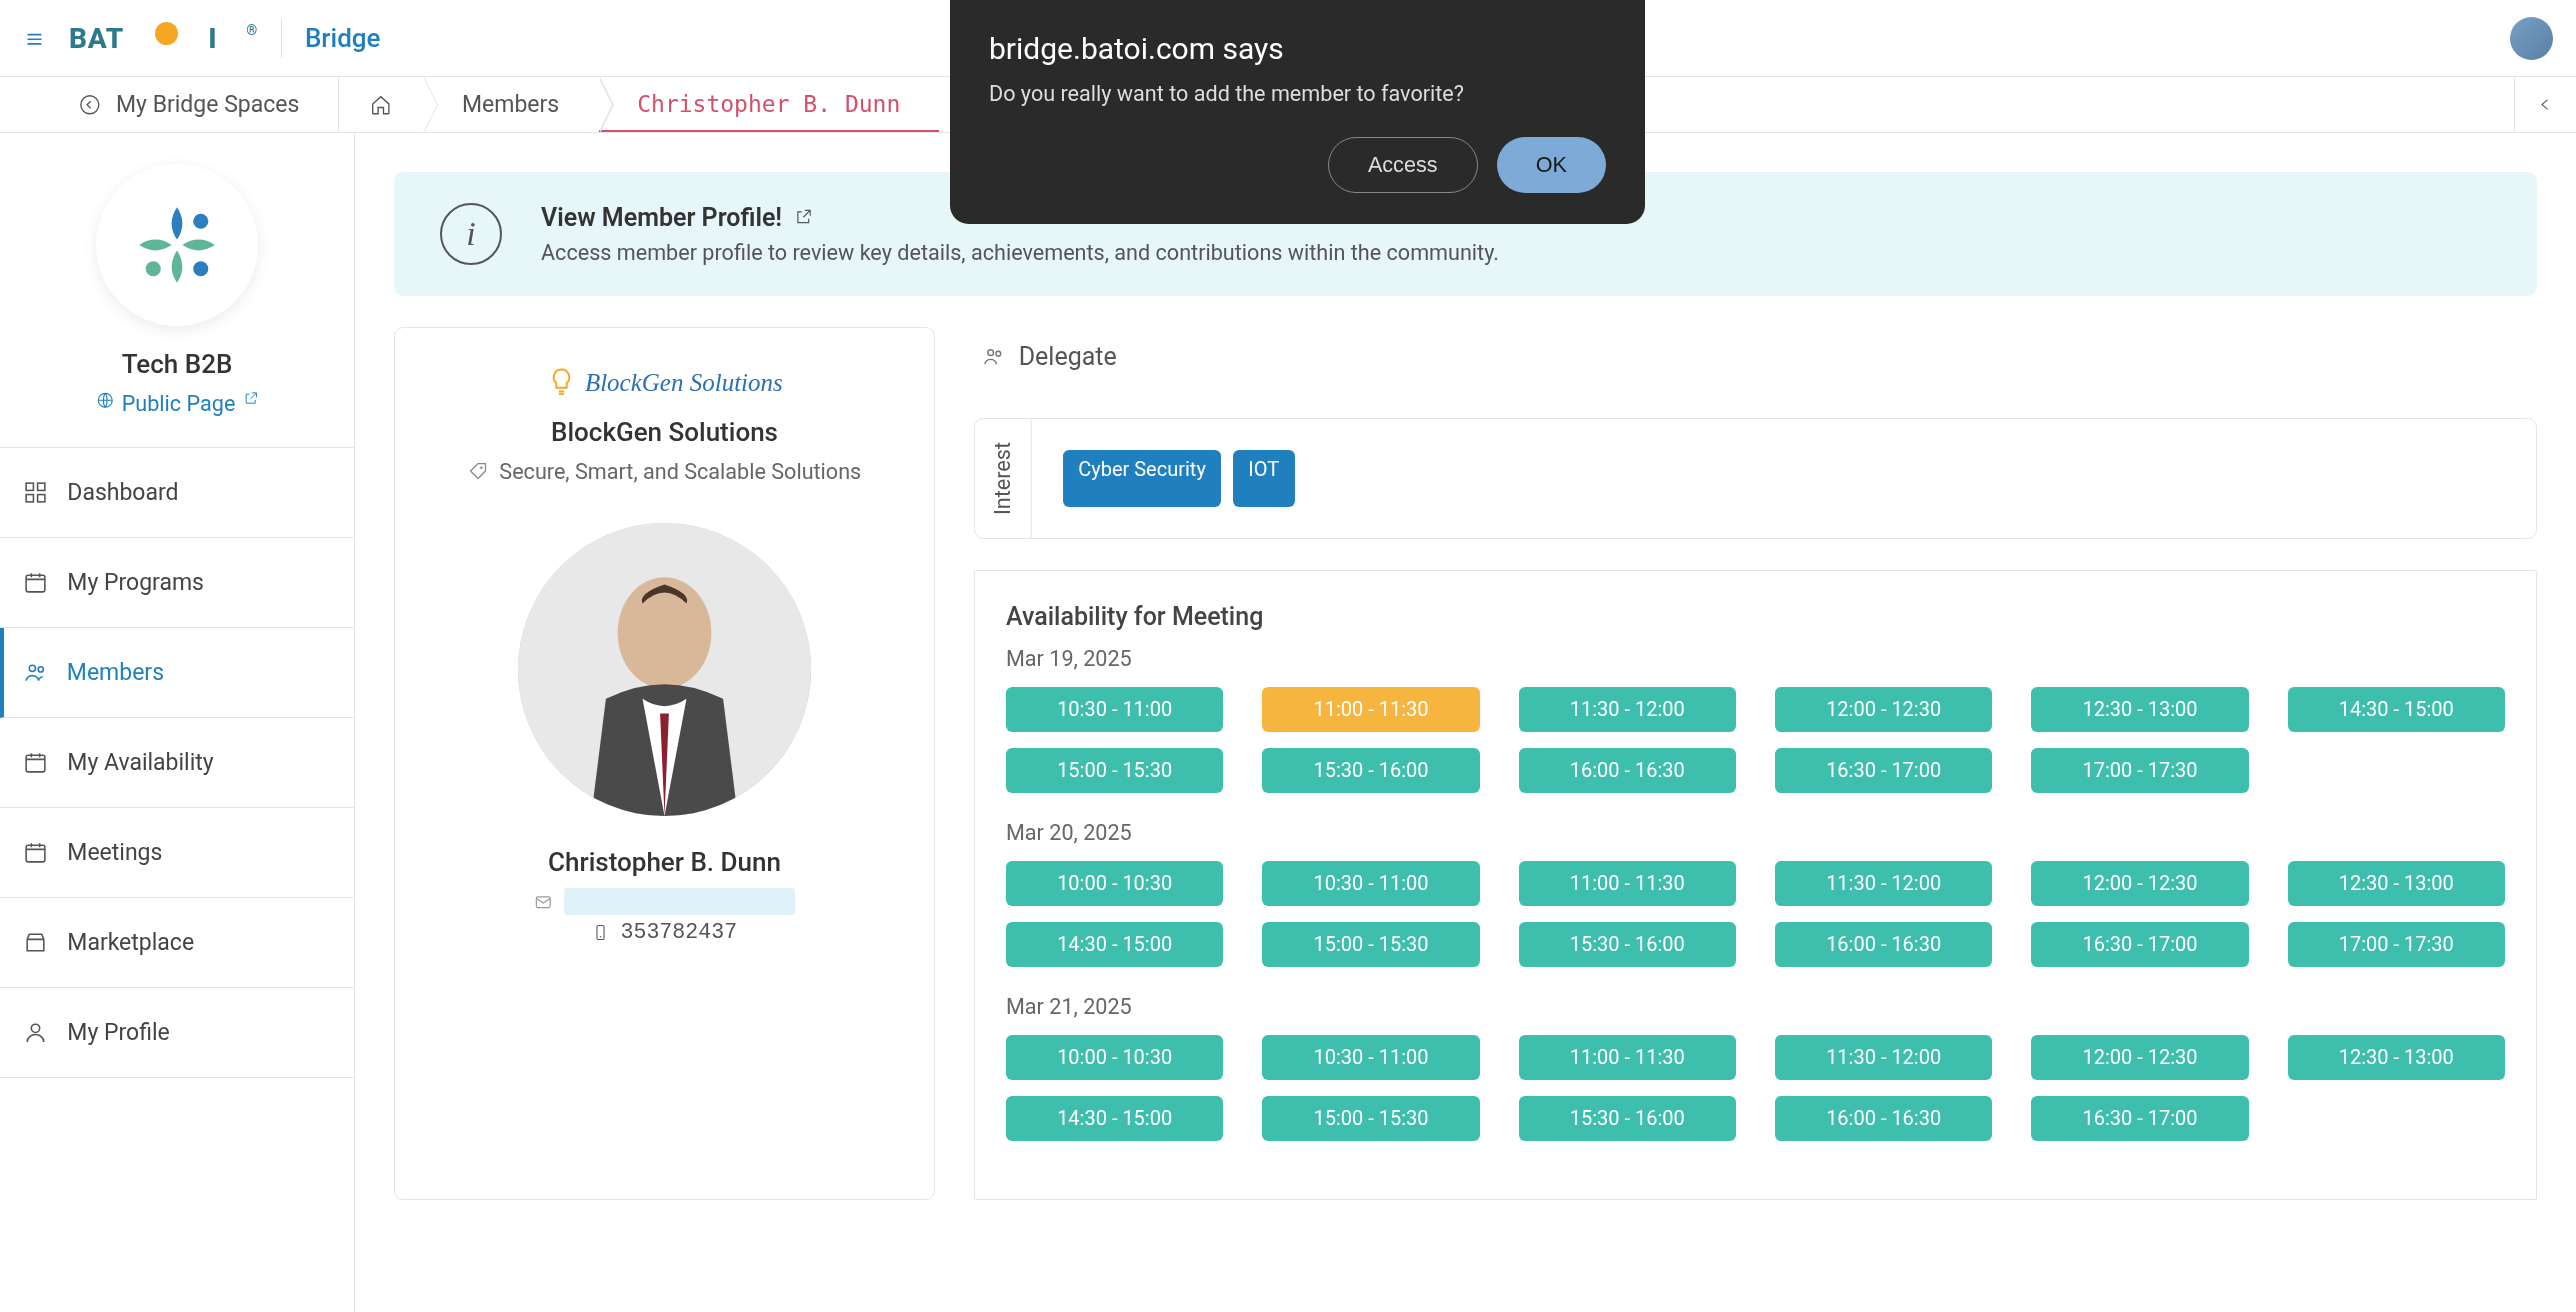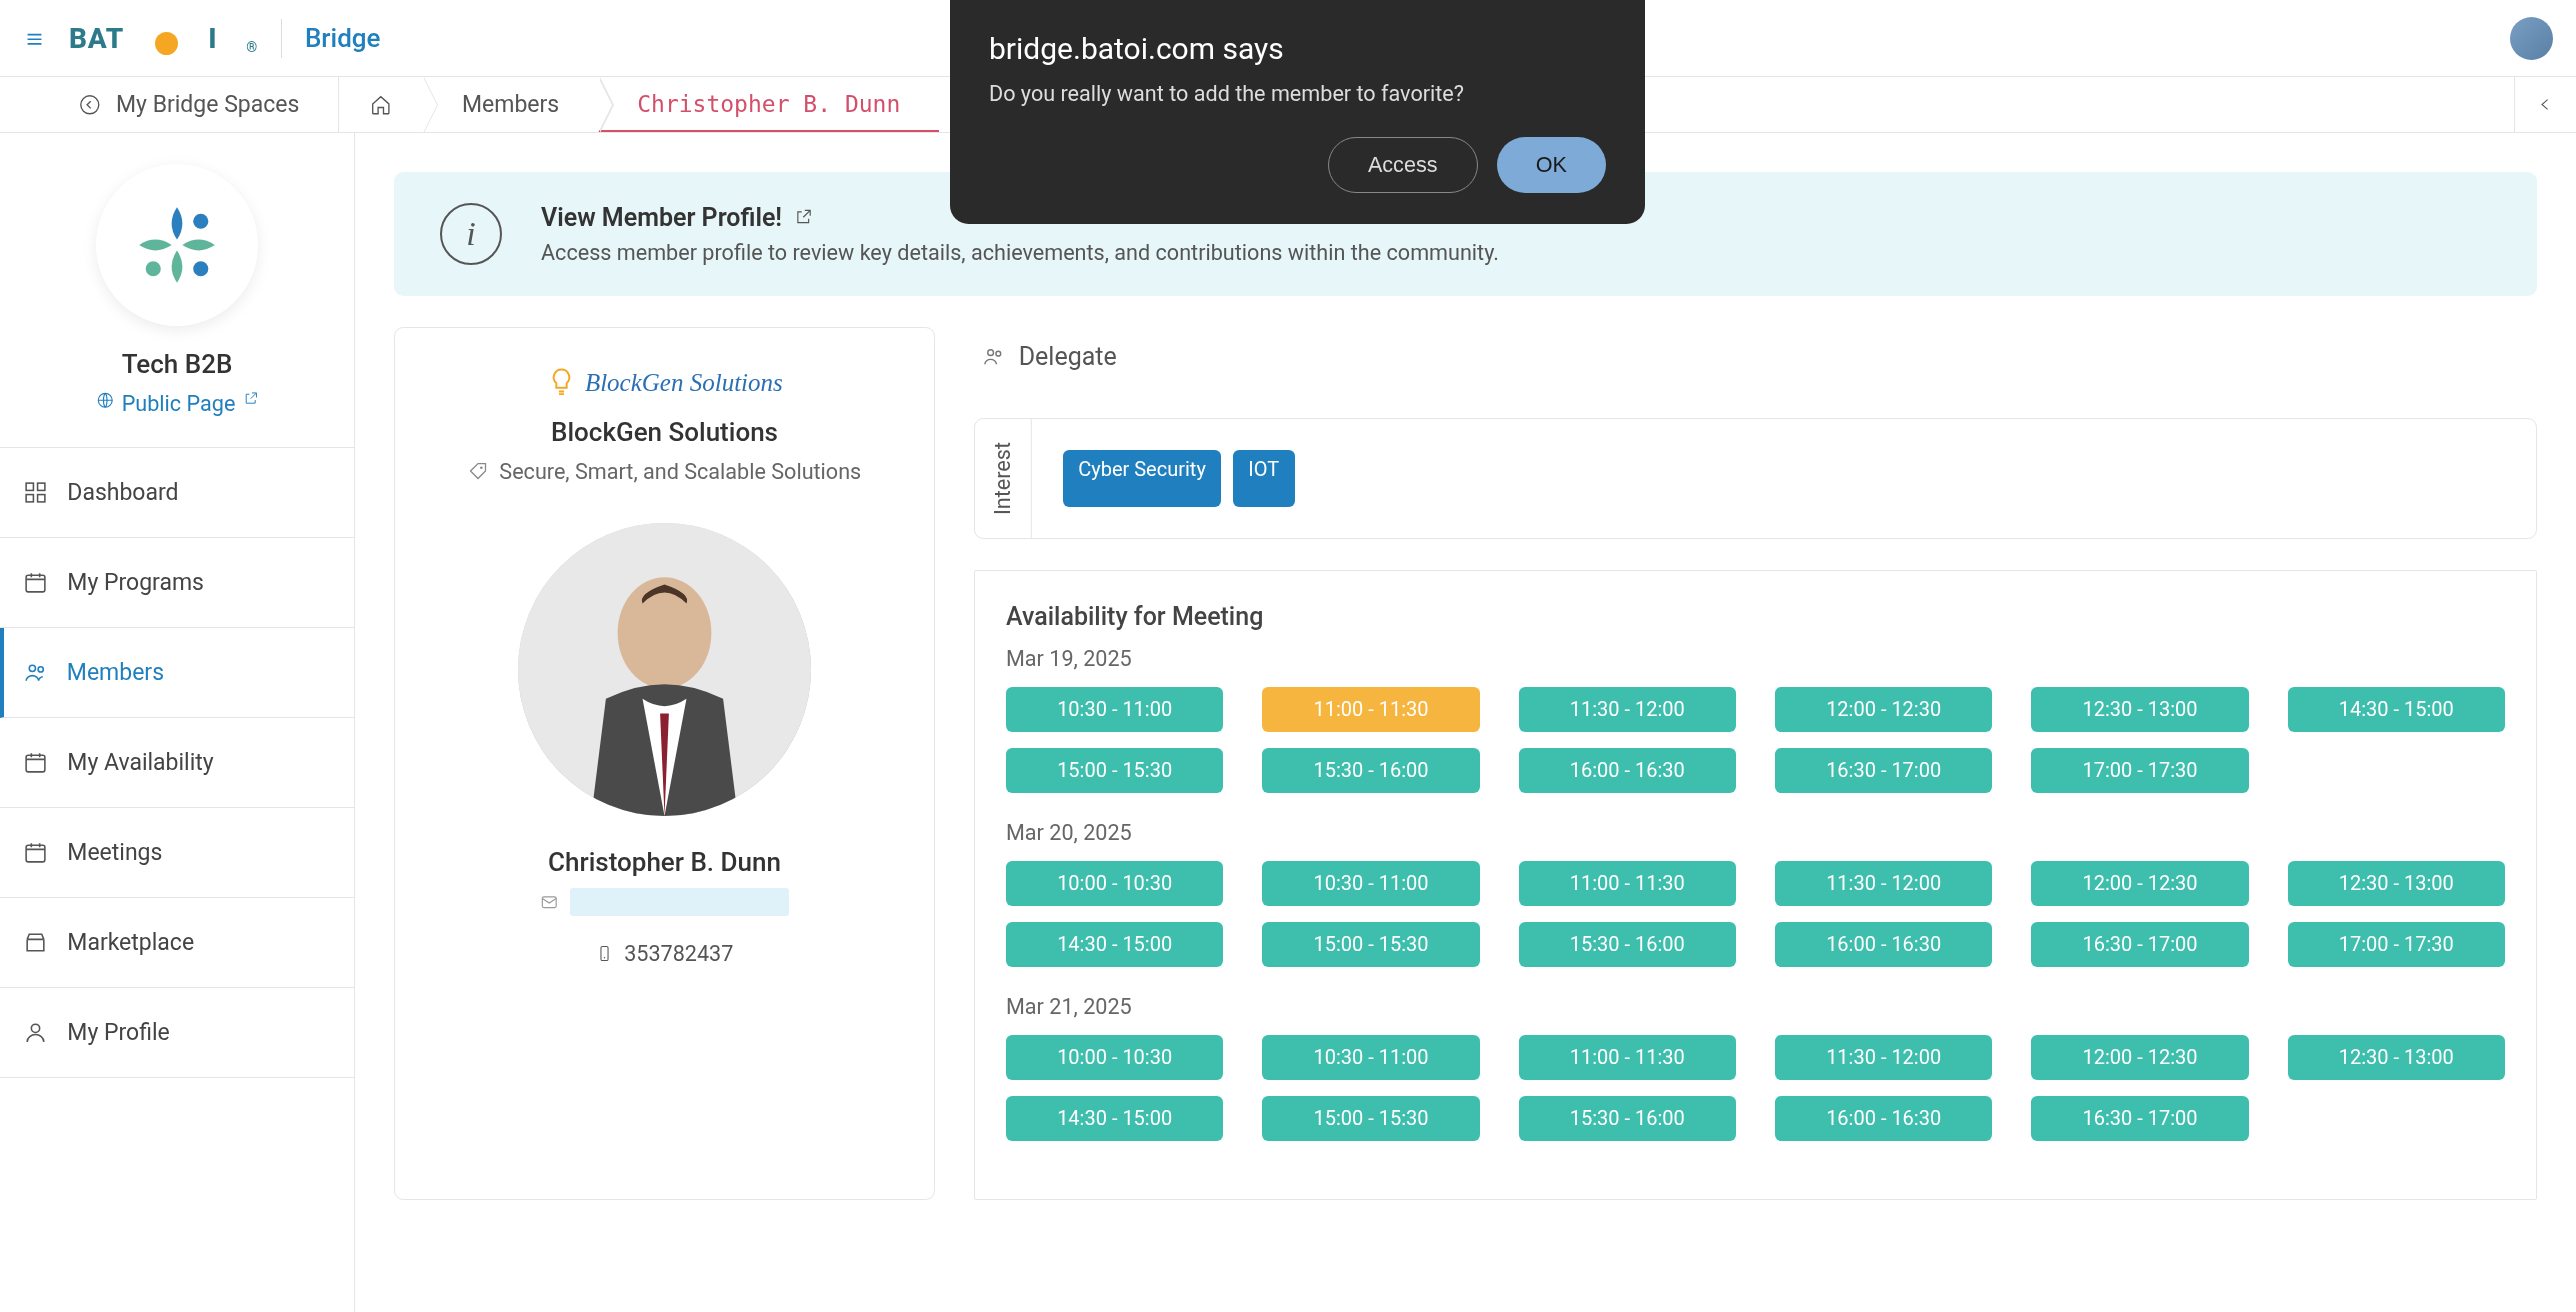--- a/index.html
+++ b/index.html
@@ -2,21 +2,21 @@
 <html style="font-size:12.4px"><head>
 <meta charset="utf-8">
 <style>
 * { box-sizing: border-box; margin: 0; padding: 0; }
 body { font-family: -apple-system, BlinkMacSystemFont, "Segoe UI", Roboto, sans-serif; font-size: 21.6px; color: #333; background: #fff; width: 2576px; height: 1313px; overflow: hidden; position: relative; }
 
 
 .header { height: 77px; display: flex; align-items: center; padding: 0 23px; border-bottom: 0.8px solid #e5e5e5; justify-content: space-between; }
 .header-left { display: flex; align-items: center; gap: 23px; }
 .hamburger { width: 23px; height: 18.5px; cursor: pointer; }
-.logo { font-size: 28px; font-weight: 700; color: #2b8f8f; letter-spacing: 0.8px; display: flex; align-items: flex-end; gap: 29px; }
+.logo { font-size: 28px; font-weight: 700; color: #2b8f8f; letter-spacing: 0.8px; display: flex; align-items: flex-start; gap: 29px; }
 .divider-v { width: 0.8px; height: 39px; background: #ddd; }
 .bridge-label { color: #1f7fbf; font-size: 26px; font-weight: 500; }
 .avatar-top { width: 43px; height: 43px; border-radius: 50%; background: linear-gradient(135deg, #7a9fc4, #5a7fa4); }
 
 
 .breadcrumb-bar { height: 56px; display: flex; align-items: stretch; border-bottom: 0.8px solid #e5e5e5; }
 .breadcrumb-left { display: flex; align-items: center; padding: 0 39px 0 54px; border-right: 0.8px solid #e5e5e5; gap: 15.4px; color: #555; font-size: 23px; margin-left: 25px; }
 .breadcrumb-segments { display: flex; align-items: stretch; flex: 1; }
 .crumb { display: flex; align-items: center; padding: 0 39px; position: relative; color: #555; font-size: 23px; cursor: pointer; }
 .crumb.home { padding: 0 31px; }
@@ -50,21 +50,21 @@
 .btn-primary { background: #1f7fbf; color: #fff; border-radius: 0 7.7px 7.7px 0; }
 
 .panels { display: flex; gap: 39px; }
 .left-card { width: 541px; border: 0.8px solid #e5e5e5; border-radius: 9.3px; padding: 39px 31px 46px; display: flex; flex-direction: column; align-items: center; }
 .company-logo-script { font-family: cursive; color: #2b6fb5; font-size: 25px; font-style: italic; margin-bottom: 19.3px; display: flex; align-items: center; gap: 7.7px; }
 .company-name { font-size: 26px; font-weight: 500; margin-bottom: 11.6px; }
 .tagline { color: #666; font-size: 21.6px; display: flex; align-items: center; gap: 11.6px; margin-bottom: 39px; }
 .member-photo { width: 293px; height: 293px; border-radius: 50%; background: linear-gradient(160deg,#d8d8d8,#a8a8a8); display: flex; align-items: center; justify-content: center; overflow: hidden; margin-bottom: 31px; }
 .photo-svg { width: 100%; height: 100%; }
 .member-name { font-size: 26px; font-weight: 500; margin-bottom: 11.6px; }
-.contact-line { color: #999; font-size: 21.6px; display: flex; align-items: center; gap: 11.6px; margin-bottom: 25px; }
+.contact-line { color: #999; font-size: 21.6px; display: flex; align-items: center; gap: 11.6px; margin-bottom: 5px; font-family: Liberation Mono, monospace; }
 .contact-line.phone { color: #555; }
 
 .right-section { flex: 1; display: flex; flex-direction: column; gap: 31px; }
 .delegate-row { display: flex; align-items: center; gap: 14px; font-size: 25px; color: #555; padding: 15.4px 7.7px; }
 .interest-box { border: 0.8px solid #e5e5e5; border-radius: 9.3px; display: flex; }
 .interest-label { writing-mode: vertical-rl; transform: rotate(180deg); padding: 23px 15.4px; font-size: 21.6px; color: #555; border-left: 0.8px solid #e5e5e5; }
 .interest-tags { padding: 31px; display: flex; gap: 11.6px; }
 .tag { background: #1f7fbf; color: #fff; padding: 7.7px 15.4px; border-radius: 6.2px; font-size: 20px; }
 
 .availability-box { border: 0.8px solid #e5e5e5; border-radius: 2px; padding: 31px; }

